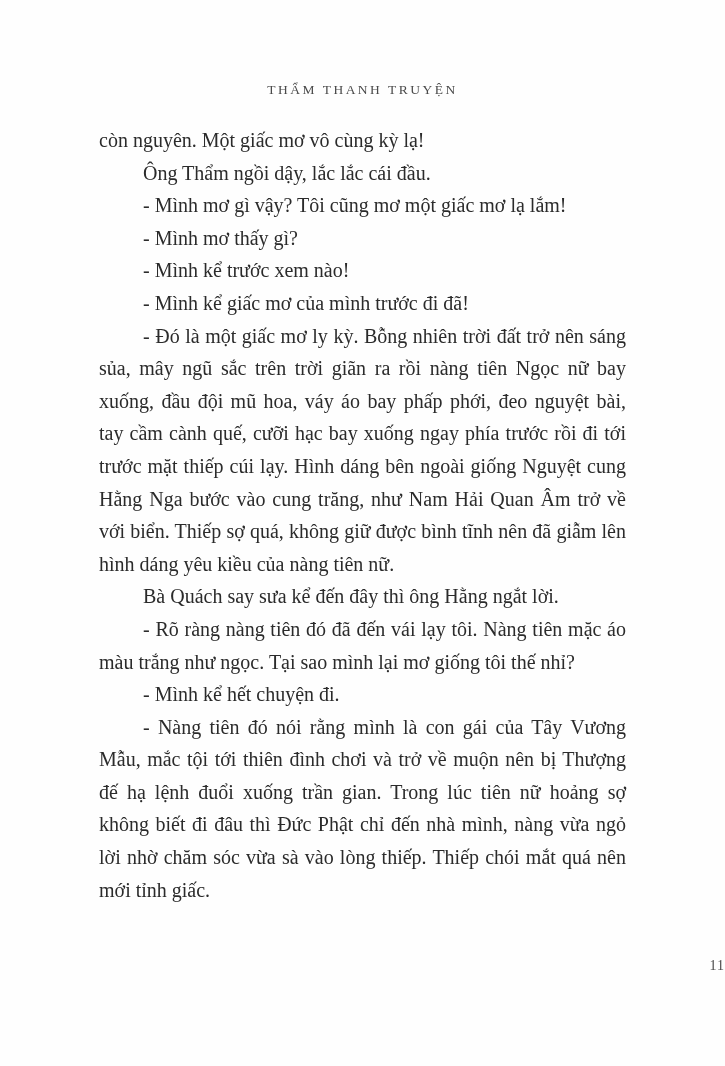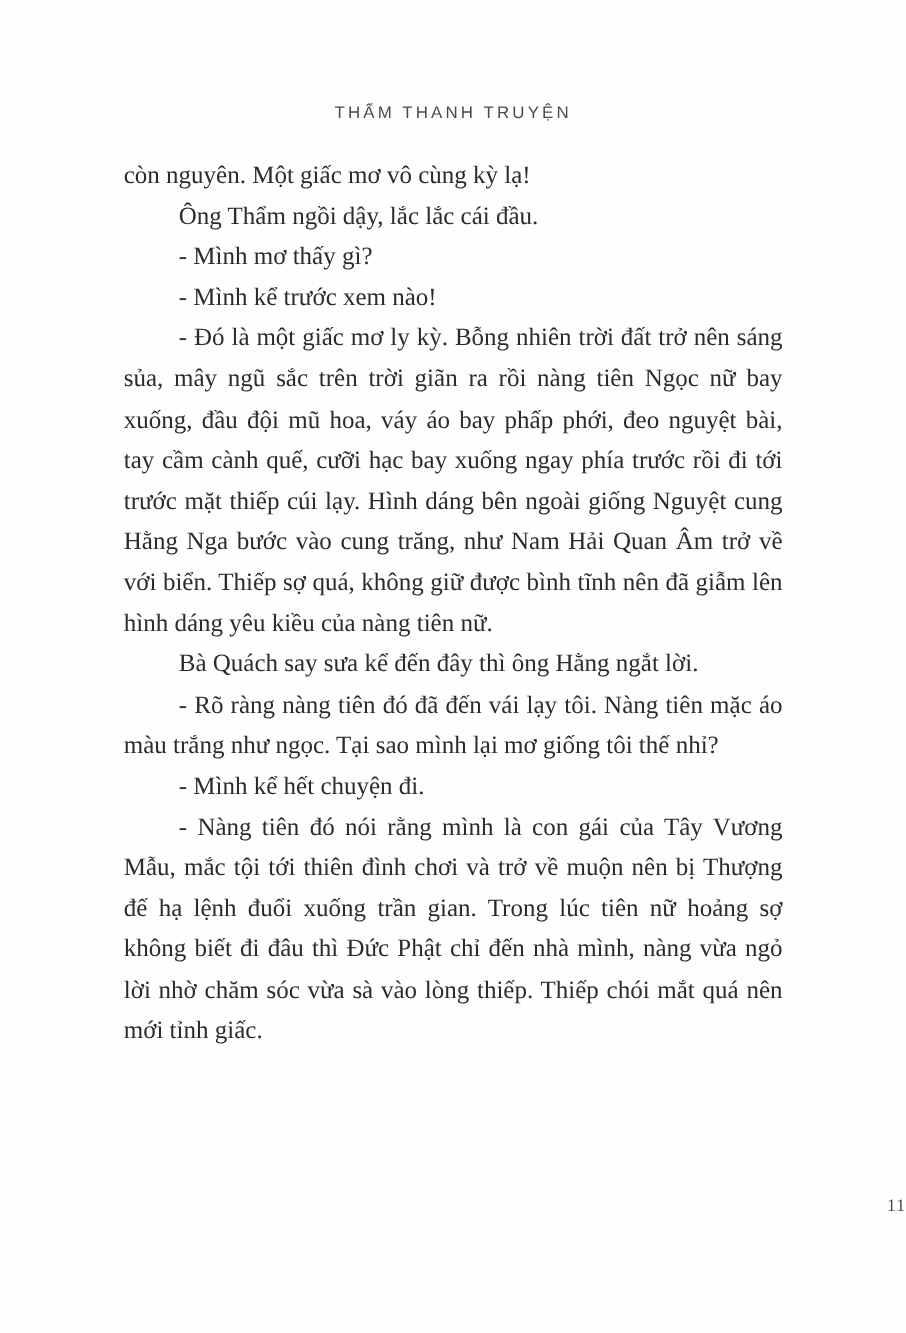--- a/index.html
+++ b/index.html
@@ -24,21 +24,21 @@
   .running-header {
     position: absolute;
     top: 82px;
     left: 0;
     width: 100%;
     text-align: center;
     font-size: 13.5px;
     letter-spacing: 2.5px;
     color: #4a4a4a;
     text-transform: uppercase;
-    font-family: Liberation Sans, sans-serif;
+    font-family: Liberation Serif, serif;
   }
   .body-text {
     position: absolute;
     top: 124px;
     left: 99px;
     width: 527px;
     font-size: 20px;
     line-height: 32.6px;
     text-align: justify;
     color: #2b2b2b;
@@ -65,22 +65,24 @@
 </head>
 <body>
 
 <div class="page">
 
   <div class="running-header">THẨM THANH TRUYỆN</div>
 
   <div class="body-text">
     <p>còn nguyên. Một giấc mơ vô cùng kỳ lạ!</p>
     <p class="indent">Ông Thẩm ngồi dậy, lắc lắc cái đầu.</p>
+    <p class="indent">- Mình mơ gì vậy? Tôi cũng mơ một giấc mơ lạ lắm!</p>
     <p class="indent">- Mình mơ thấy gì?</p>
     <p class="indent">- Mình kể trước xem nào!</p>
+    <p class="indent">- Mình kể giấc mơ của mình trước đi đã!</p>
     <p class="indent">- Đó là một giấc mơ ly kỳ. Bỗng nhiên trời đất trở nên sáng sủa, mây ngũ sắc trên trời giãn ra rồi nàng tiên Ngọc nữ bay xuống, đầu đội mũ hoa, váy áo bay phấp phới, đeo nguyệt bài, tay cầm cành quế, cưỡi hạc bay xuống ngay phía trước rồi đi tới trước mặt thiếp cúi lạy. Hình dáng bên ngoài giống Nguyệt cung Hằng Nga bước vào cung trăng, như Nam Hải Quan Âm trở về với biển. Thiếp sợ quá, không giữ được bình tĩnh nên đã giẫm lên hình dáng yêu kiều của nàng tiên nữ.</p>
     <p class="indent">Bà Quách say sưa kể đến đây thì ông Hằng ngắt lời.</p>
     <p class="indent">- Rõ ràng nàng tiên đó đã đến vái lạy tôi. Nàng tiên mặc áo màu trắng như ngọc. Tại sao mình lại mơ giống tôi thế nhỉ?</p>
     <p class="indent">- Mình kể hết chuyện đi.</p>
     <p class="indent">- Nàng tiên đó nói rằng mình là con gái của Tây Vương Mẫu, mắc tội tới thiên đình chơi và trở về muộn nên bị Thượng đế hạ lệnh đuổi xuống trần gian. Trong lúc tiên nữ hoảng sợ không biết đi đâu thì Đức Phật chỉ đến nhà mình, nàng vừa ngỏ lời nhờ chăm sóc vừa sà vào lòng thiếp. Thiếp chói mắt quá nên mới tỉnh giấc.</p>
   </div>
 
   <div class="page-number">11</div>
 
 </div>

